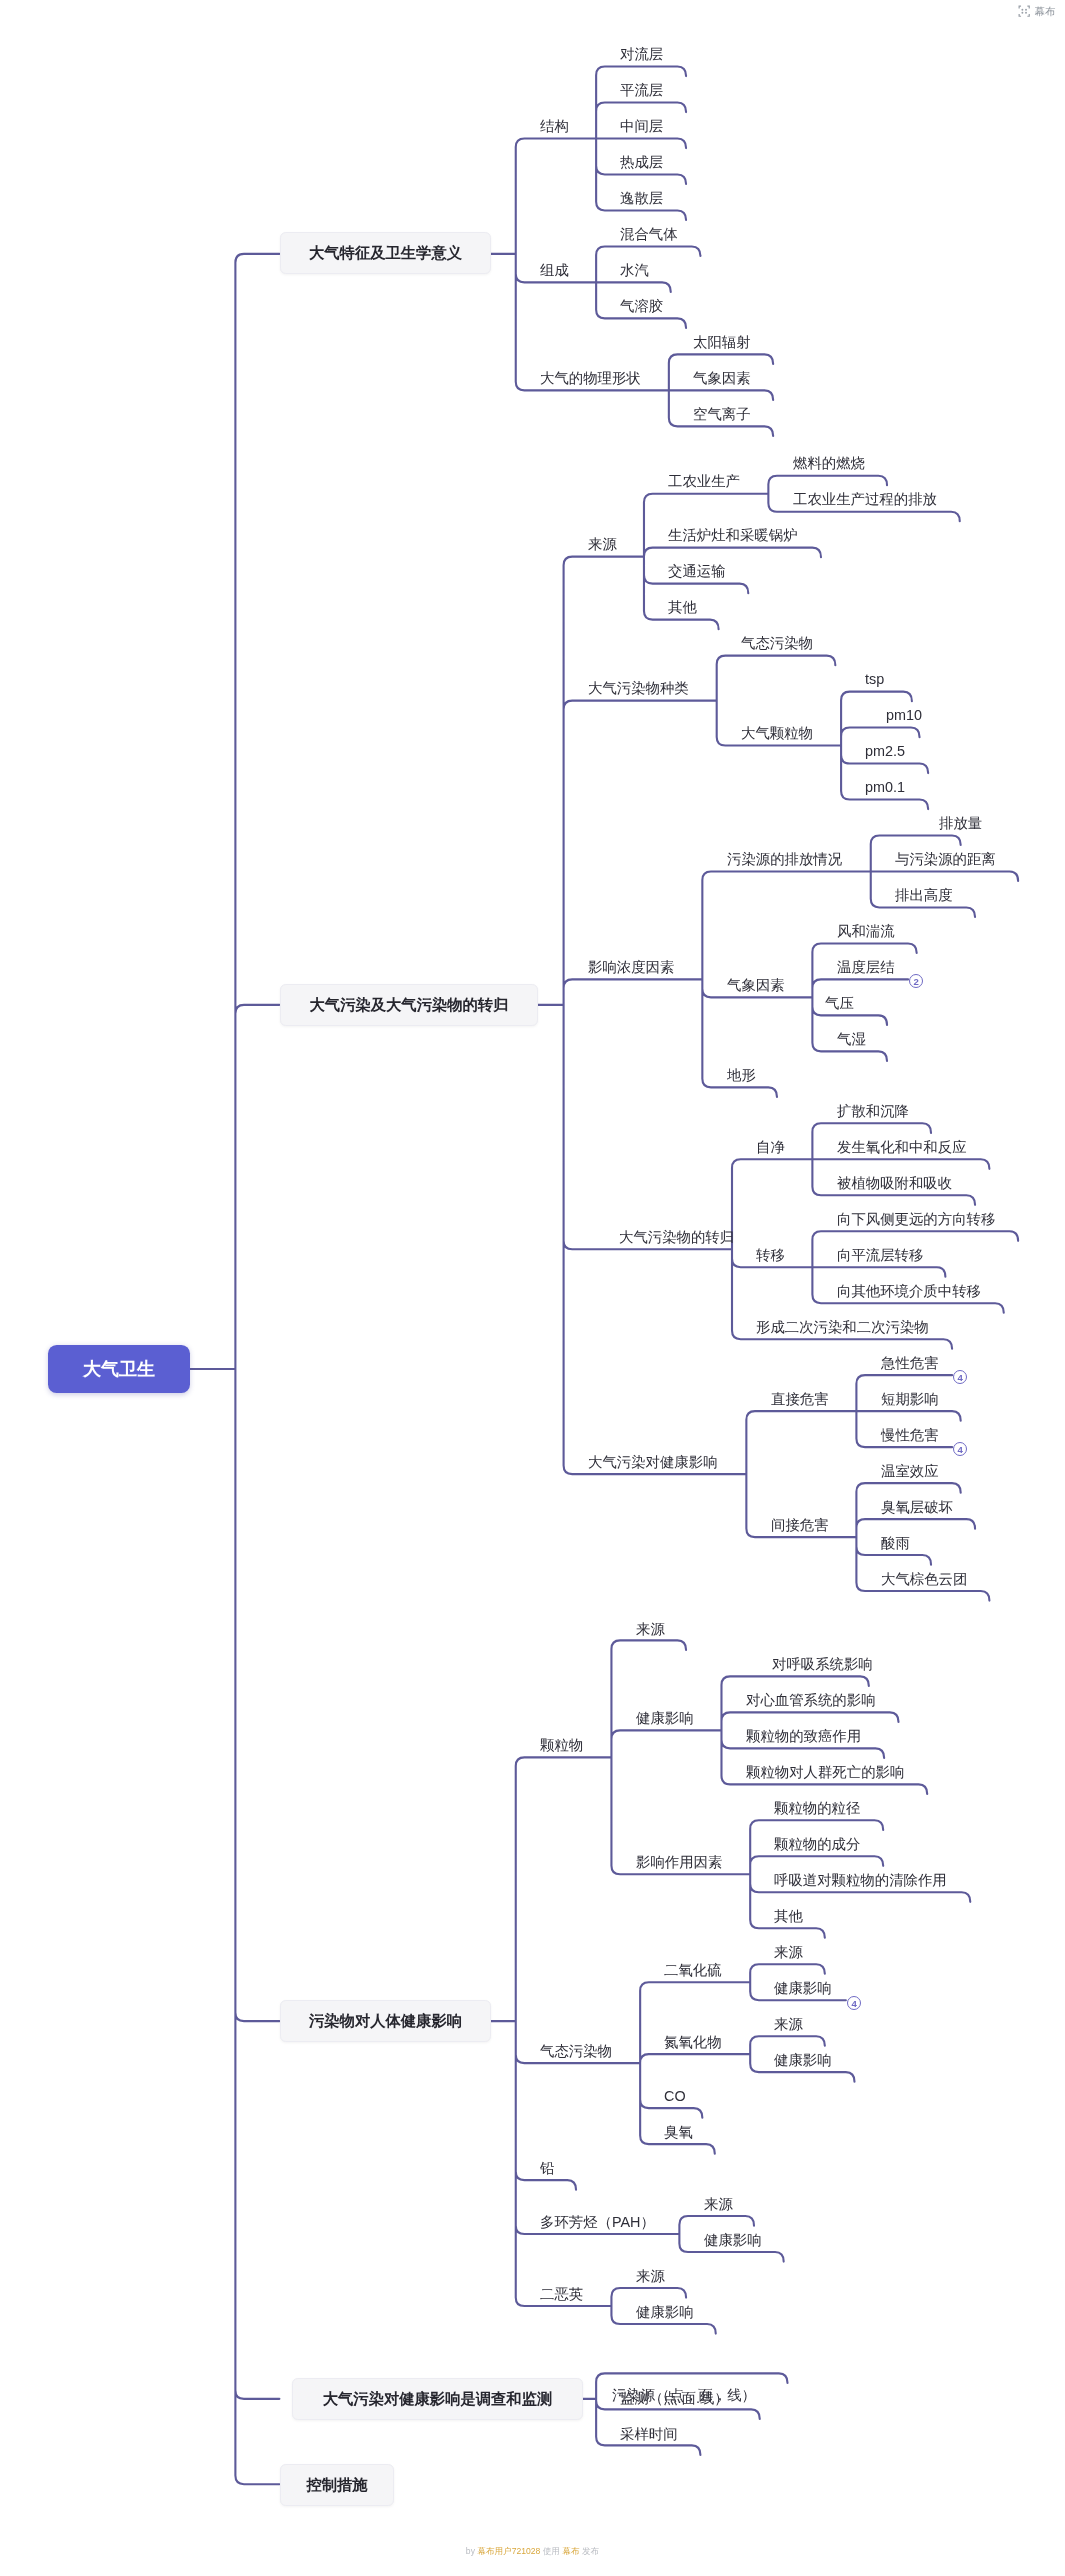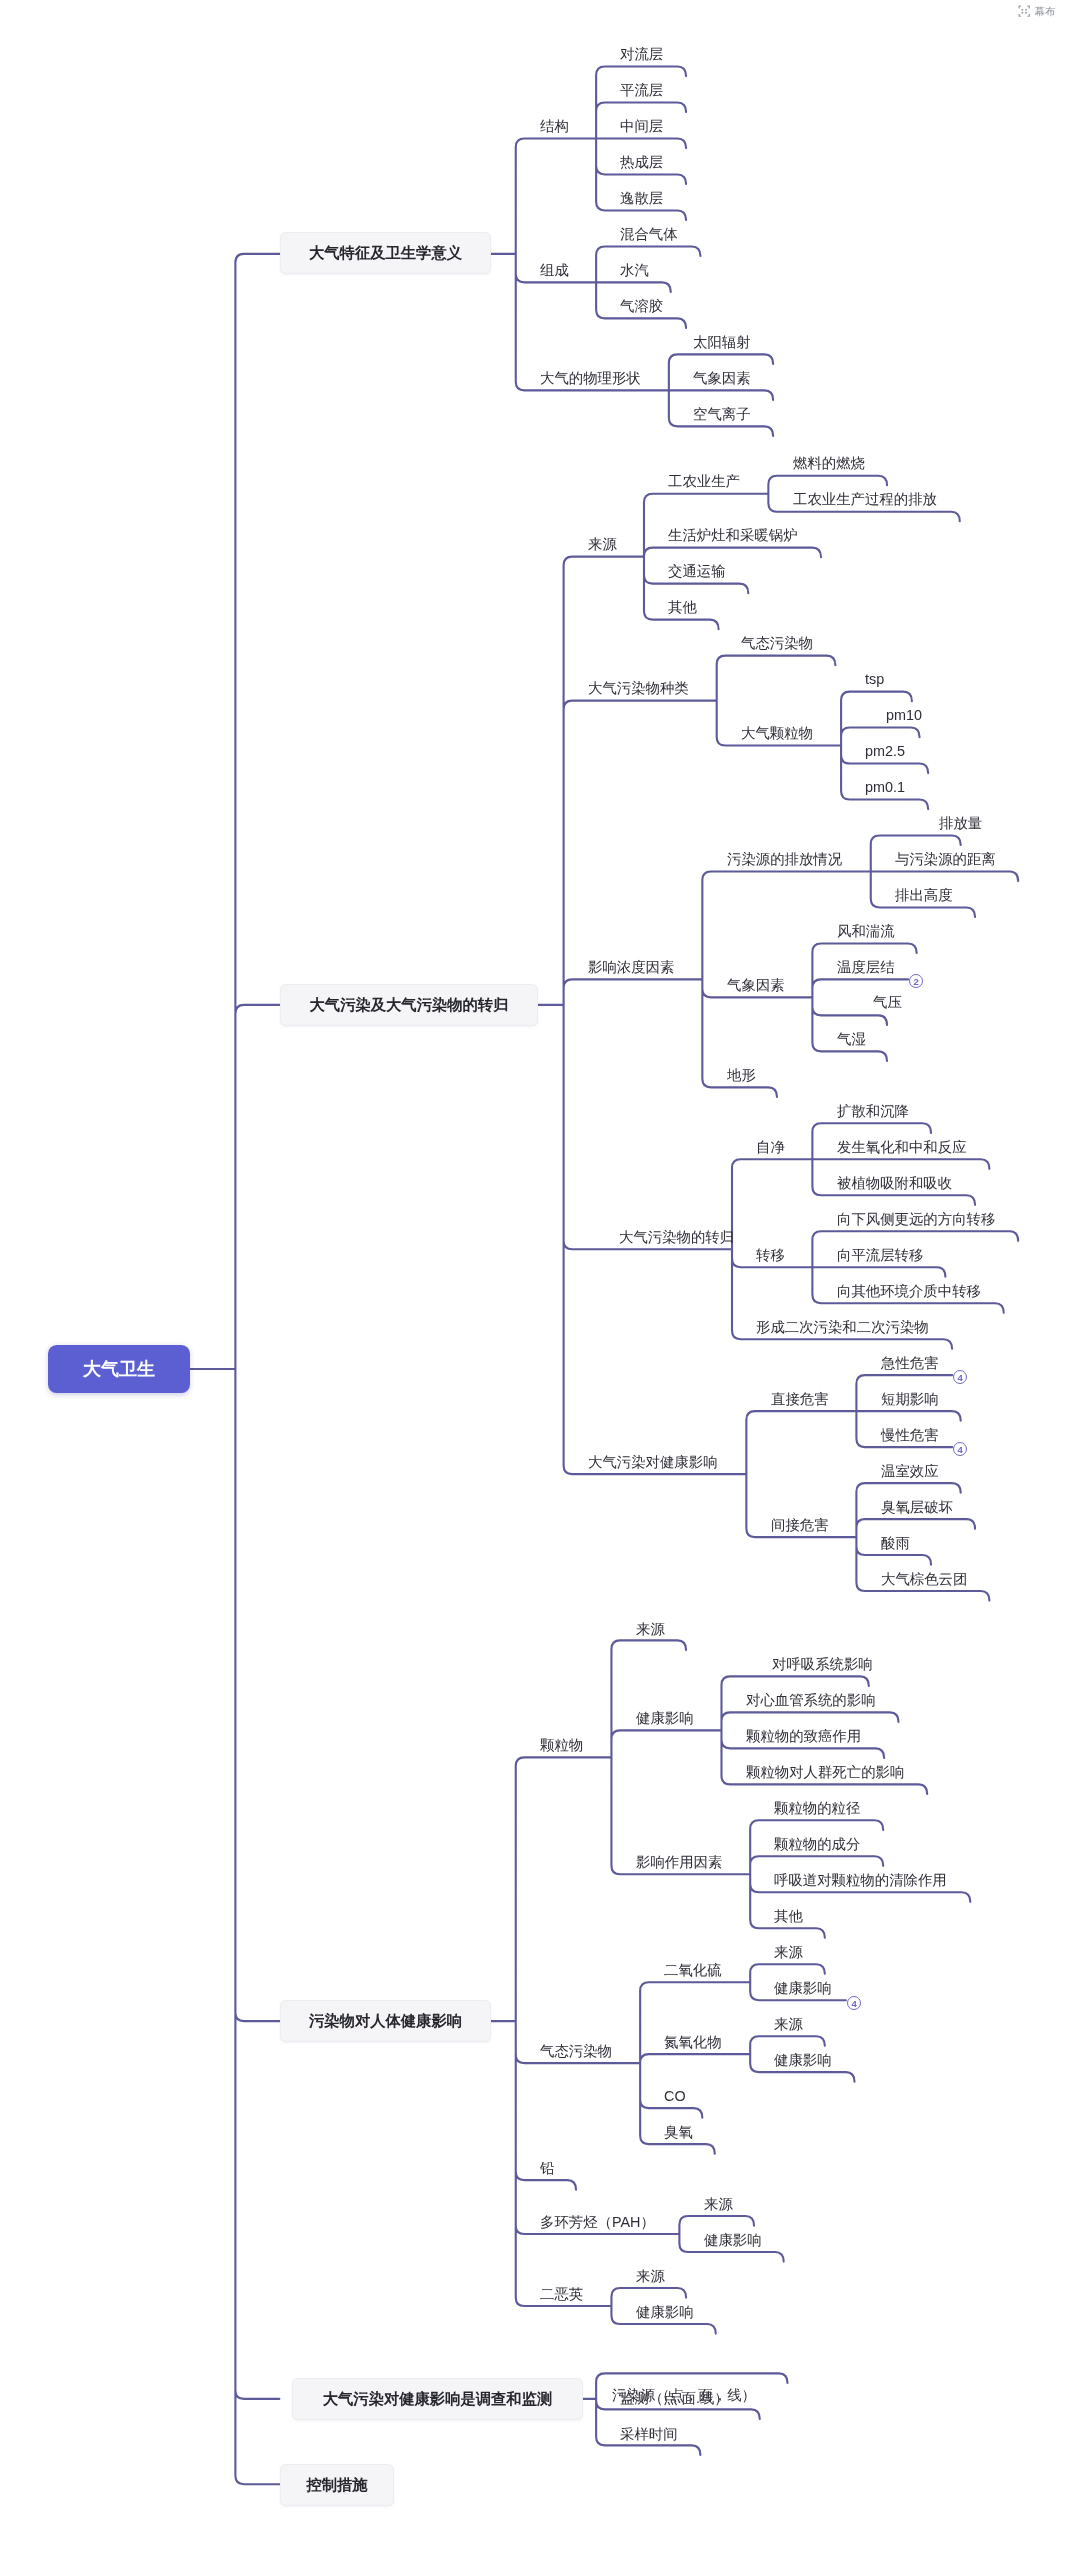--- a/index.html
+++ b/index.html
@@ -65,21 +65,21 @@
       <div class="node n2" style="left: 865px; top: 778px;">pm0.1</div>
       <div class="node n2" style="left: 588px; top: 958px;">影响浓度因素</div>
       <div class="node n2" style="left: 727px; top: 850px;">污染源的排放情况</div>
       <div class="node n2" style="left: 895px; top: 814px; margin-left: 44px;">排放量</div>
       <div class="node n2" style="left: 895px; top: 850px;">与污染源的距离</div>
       <div class="node n2" style="left: 895px; top: 886px;">排出高度</div>
       <div class="node n2" style="left: 727px; top: 976px;">气象因素</div>
       <div class="node n2" style="left: 837px; top: 922px;">风和湍流</div>
       <div class="node n2" style="left: 837px; top: 958px;">温度层结</div>
       <div class="badge" style="left: 909px; top: 974px;">2</div>
-      <div class="node n2" style="left: 873px; top: 994px; font-family: Liberation Mono, monospace;">气压</div>
+      <div class="node n2" style="left: 825px; top: 994px;">气压</div>
       <div class="node n2" style="left: 837px; top: 1030px;">气湿</div>
       <div class="node n2" style="left: 727px; top: 1066px;">地形</div>
       <div class="node n2" style="left: 588px; top: 1228px; margin-left: 31px;">大气污染物的转归</div>
       <div class="node n2" style="left: 756px; top: 1138px;">自净</div>
       <div class="node n2" style="left: 837px; top: 1102px;">扩散和沉降</div>
       <div class="node n2" style="left: 837px; top: 1138px;">发生氧化和中和反应</div>
       <div class="node n2" style="left: 837px; top: 1174px;">被植物吸附和吸收</div>
       <div class="node n2" style="left: 756px; top: 1246px;">转移</div>
       <div class="node n2" style="left: 837px; top: 1210px;">向下风侧更远的方向转移</div>
       <div class="node n2" style="left: 837px; top: 1246px;">向平流层转移</div>
@@ -138,14 +138,17 @@
       <svg width="12.4" height="12.4" viewBox="0 0 13 13" fill="none">
         <path d="M3.2 1.2 H1.2 V3.6 M9.8 1.2 h2 v2.4 M3.2 11.8 H1.2 V9.4 M9.8 11.8 h2 V9.4" stroke="#9aa0a8" stroke-width="1.3" fill="none"></path>
         <circle cx="4.6" cy="5" r="1" fill="#9aa0a8"></circle>
         <circle cx="8.4" cy="5" r="1" fill="#9aa0a8"></circle>
         <circle cx="4.6" cy="8.2" r="1" fill="#9aa0a8"></circle>
         <circle cx="8.4" cy="8.2" r="1" fill="#9aa0a8"></circle>
       </svg>
     </span>
     <span>幕布</span>
   </div>
+  <div id="watermark">
+    <span>by </span><span class="wm-link">幕布用户721028</span><span> 使用 </span><span class="wm-link">幕布</span><span> 发布</span>
+  </div>
 </div>
 
 
 </body></html>

